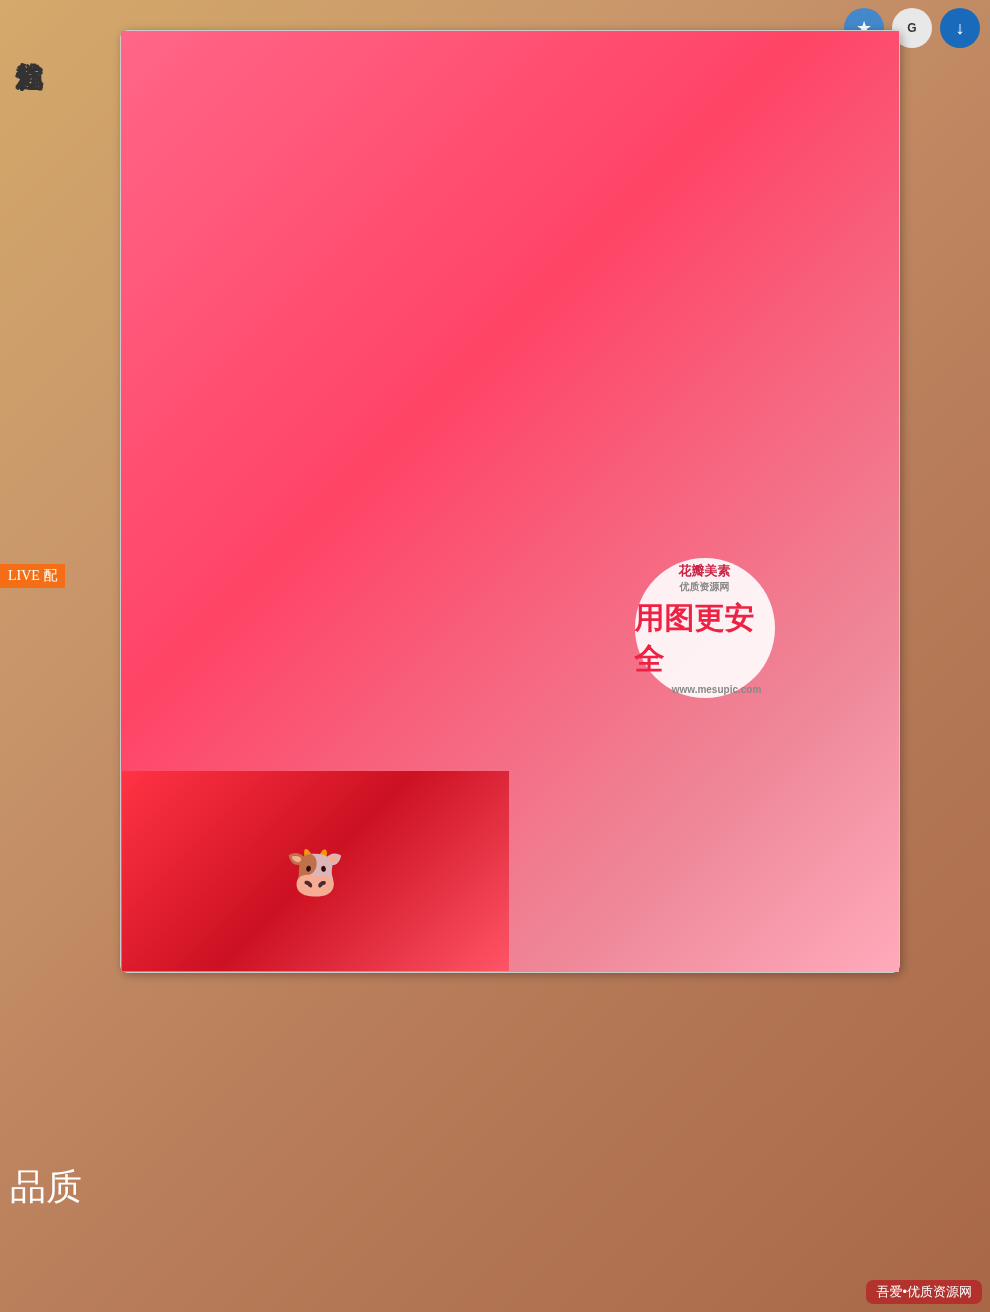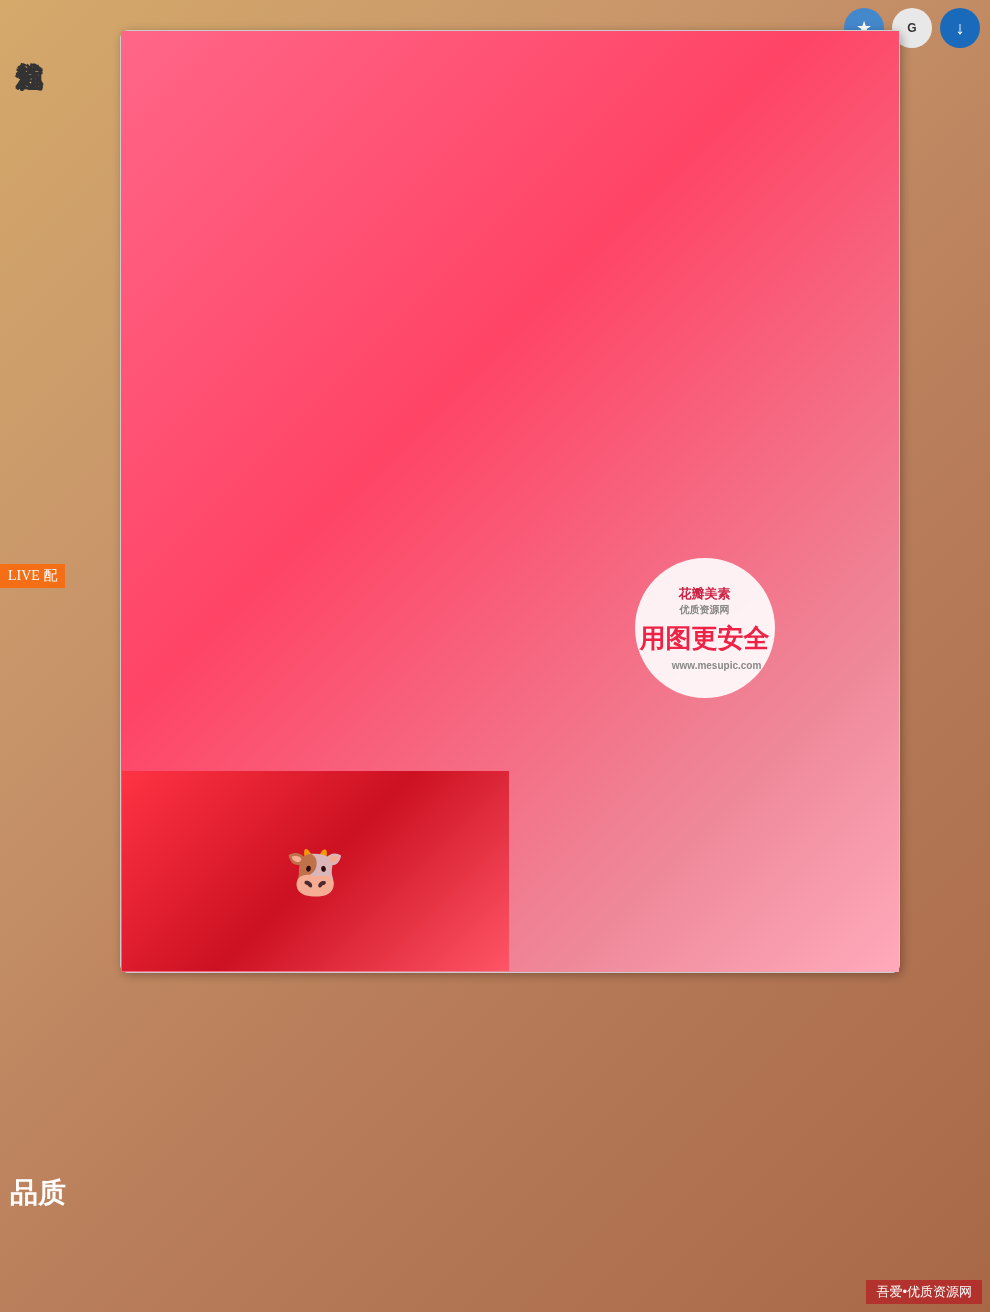--- a/index.html
+++ b/index.html
@@ -31,23 +31,23 @@
       color: #333;
       font-weight: bold;
       writing-mode: vertical-rl;
       z-index: 1;
     }
 
     .bg-text-bottom-left {
       position: absolute;
       bottom: 100px;
       left: 10px;
-      font-size: 28px;
-      color: #fff;
-      font-weight: bold;
+      font-size: 36px;
+      color: #fff;
+      font-weight: normal;
       z-index: 1;
     }
 
     .live-badge {
       position: absolute;
       top: 564px;
       left: 0;
       font-size: 14px;
       color: #fff;
       background: rgba(255,100,0,0.8);
@@ -451,21 +451,21 @@
 
     
     .watermark {
       position: absolute;
       bottom: 8px;
       right: 8px;
       font-size: 13px;
       color: #fff;
       background: rgba(180,40,40,0.85);
       padding: 3px 10px;
-      border-radius: 1px;
+      border-radius: 7px;
       z-index: 20;
     }
   </style>
 </head>
 <body>
 
 <div class="bg-content"></div>
 
 <div class="bg-text-left">你就知道</div>
 
@@ -586,21 +586,21 @@
       <div class="image-url-bar">
         <span class="image-url-text">http://hbimg-other.b0.up</span>
         <span class="arrow-icon">→</span>
         <span class="download-icon">↓</span>
       </div>
       <div class="img-mesupic">
         <div style="position:absolute; top:0; left:0; right:0; bottom:0; background:linear-gradient(135deg, #ff6688 0%, #ff4466 40%, #ee8899 80%, #ffaabb 100%); z-index:0; border-radius:0;"></div>
         <div class="meso-circle" style="position:relative; z-index:1;">
           <div style="font-size:13px; font-weight:bold; color:#cc2244;">花瓣美素</div>
           <div style="font-size:10px; color:#888;">优质资源网</div>
-          <div style="font-size:26px; font-weight:bold; color:#ee2244; margin:4px 0;text-align:right;">用图更安全</div>
+          <div style="font-size:30px; font-weight:bold; color:#ee2244; margin:4px 0;">用图更安全</div>
           <div style="font-size:10px; color:#888;padding-left:24px;">www.mesupic.com</div>
         </div>
       </div>
     </div>
 
     <div class="image-cell">
       <div class="image-url-bar">
         <span class="image-url-text">http://img.hb.aicdn.com/</span>
         <span class="arrow-icon">→</span>
         <span class="download-icon">↓</span>

